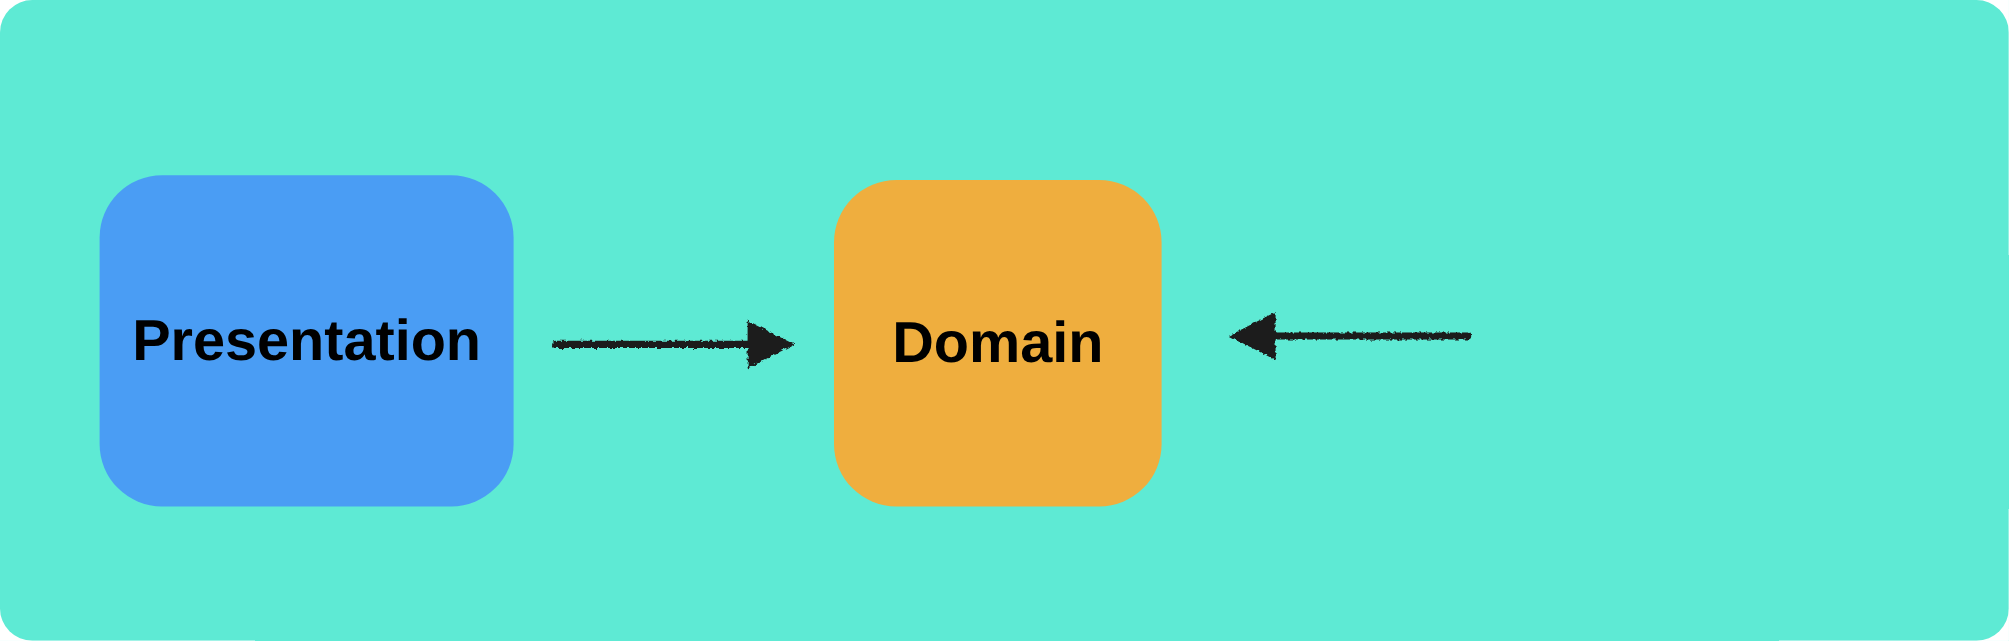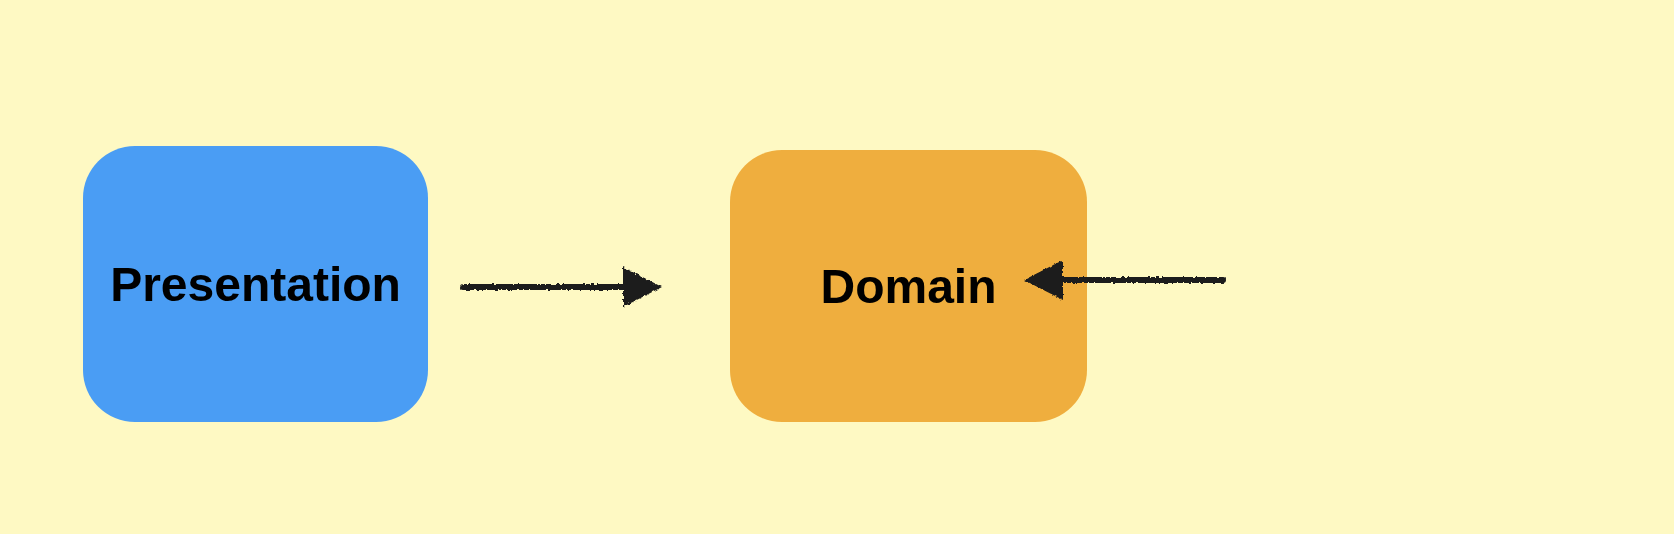--- a/index.html
+++ b/index.html
@@ -5,22 +5,23 @@
   html, body {
     margin: 0;
     padding: 0;
     background: #ffffff;
     font-family: "Liberation Sans", sans-serif;
   }
   .canvas {
     position: relative;
     width: 1674px;
     height: 534px;
-    background: #fef9c3;
+    background: #5eead4;
     overflow: hidden;
+    border-radius: 27px;
   }
   .node {
     position: absolute;
     border-radius: 52px;
     display: flex;
     align-items: center;
     justify-content: center;
   }
   .node-label {
     font-size: 48px;
@@ -29,23 +30,23 @@
     letter-spacing: 0px;
     white-space: nowrap;
   }
   .node-presentation {
     left: 83px;
     top: 146px;
     width: 345px;
     height: 276px;
   }
   .node-domain {
-    left: 730px;
+    left: 695px;
     top: 150px;
-    width: 357px;
+    width: 273px;
     height: 272px;
   }
   .node-data {
     left: 1262px;
     top: 149px;
     width: 345px;
     height: 273px;
   }
   .arrow-svg {
     position: absolute;

